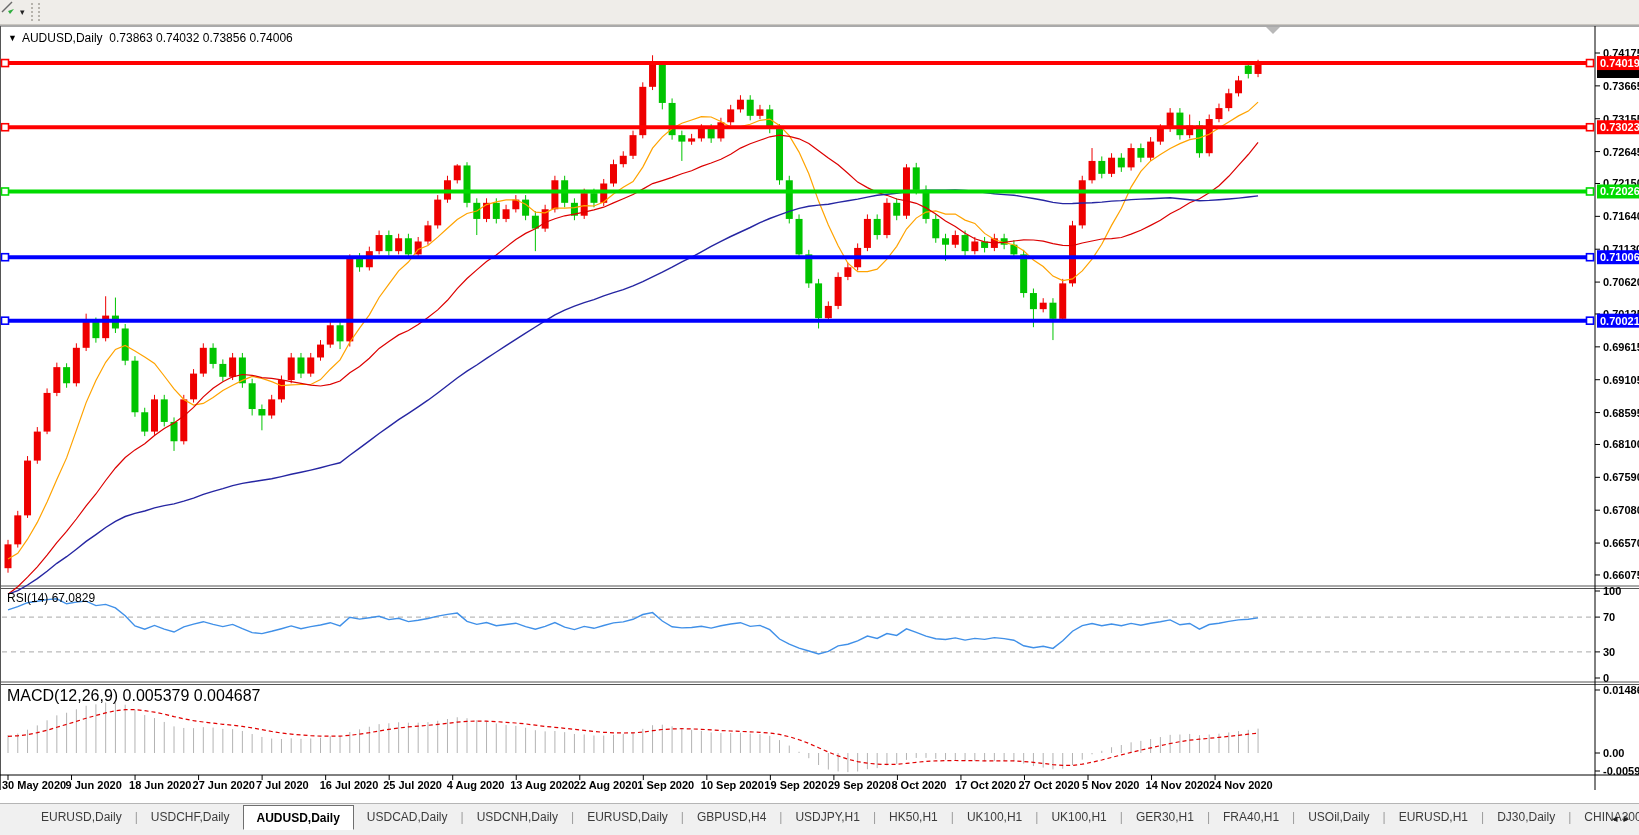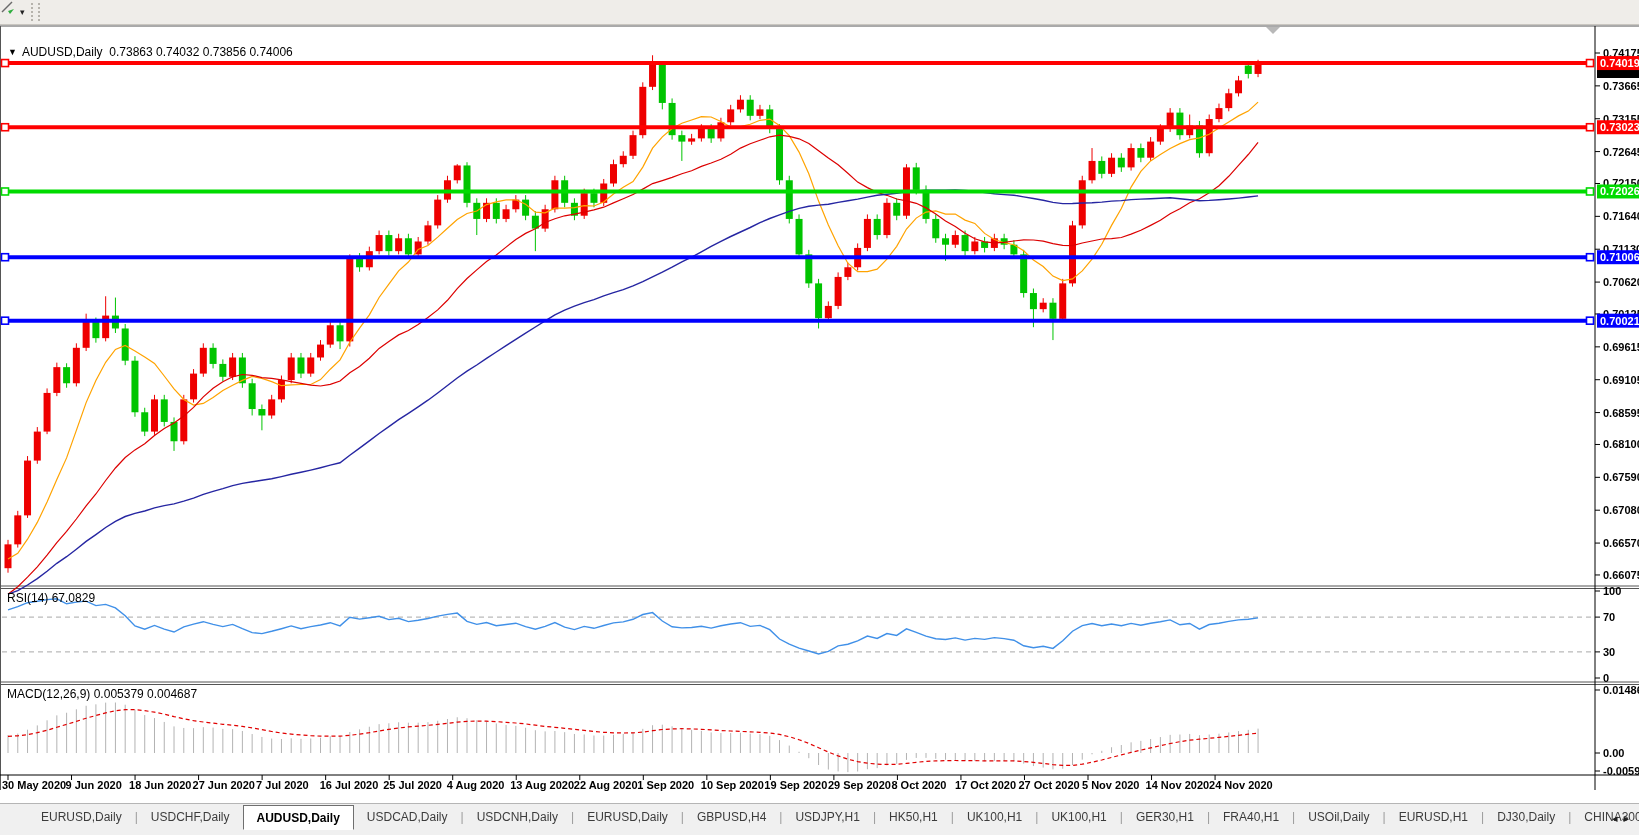--- a/index.html
+++ b/index.html
@@ -11,24 +11,24 @@
   .tbicon{width:18px;height:18px;margin-left:2px;display:inline-flex;align-items:center;justify-content:center;}
   .caret{font-size:9px;color:#222;margin:0 4px 0 0;cursor:default;}
   .grip{width:5px;height:18px;margin:0 6px 0 2px;border-left:2px dotted #b6b3ac;border-right:2px dotted #b6b3ac;}
   .tfwrap{display:flex;align-items:center;height:25px;}
   .tf{font-family:"Liberation Sans",sans-serif;font-size:11px;color:#333;background:transparent;
       border:1px solid transparent;padding:3px 8px;margin:0 1px;cursor:default;}
   .tf.active{background:#fbfbfa;border:1px solid #8f8f8f;box-shadow:inset 1px 1px 1px #d7d5d0;}
   .vsep{width:1px;height:18px;background:#c4c1bb;margin:0 4px;}
   
   .ovl{position:absolute;font-size:12px;color:#000;white-space:pre;z-index:5;}
-  #chart-title{left:8px;top:31px;margin-top:14px;}
+  #chart-title{left:8px;top:31px;}
   #chart-title .tri{font-size:9px;vertical-align:1px;margin-right:5px;}
   #rsi-label{left:7px;top:591px;font-size:12px;text-align:right;}
-  #macd-label{left:7px;top:687px;font-size:12px;}
+  #macd-label{left:7px;top:687px;font-size:16px;}
   
   .tabbar{position:absolute;left:0;top:803px;width:1639px;height:32px;background:#f0f0f0;
           border-top:1px solid #b5b5b5;box-sizing:border-box;}
   .tabs{position:absolute;left:28px;top:2px;display:flex;align-items:stretch;height:24px;}
   .tab{font-size:12px;color:#3c3c3c;padding:4px 13px 0 13px;cursor:default;white-space:nowrap;}
   .tab.active{background:#ffffff;border:1px solid #6f6f6f;border-bottom:1px solid #ffffff;
               font-weight:bold;color:#000;margin-top:-1px;padding-top:5px;}
   .tsep{color:#9a9a9a;padding-top:4px;font-size:12px;}
   .tab-arrows{position:absolute;right:4px;top:8px;font-size:11px;color:#222;letter-spacing:6px;}
   svg{position:absolute;left:0;top:0;}

